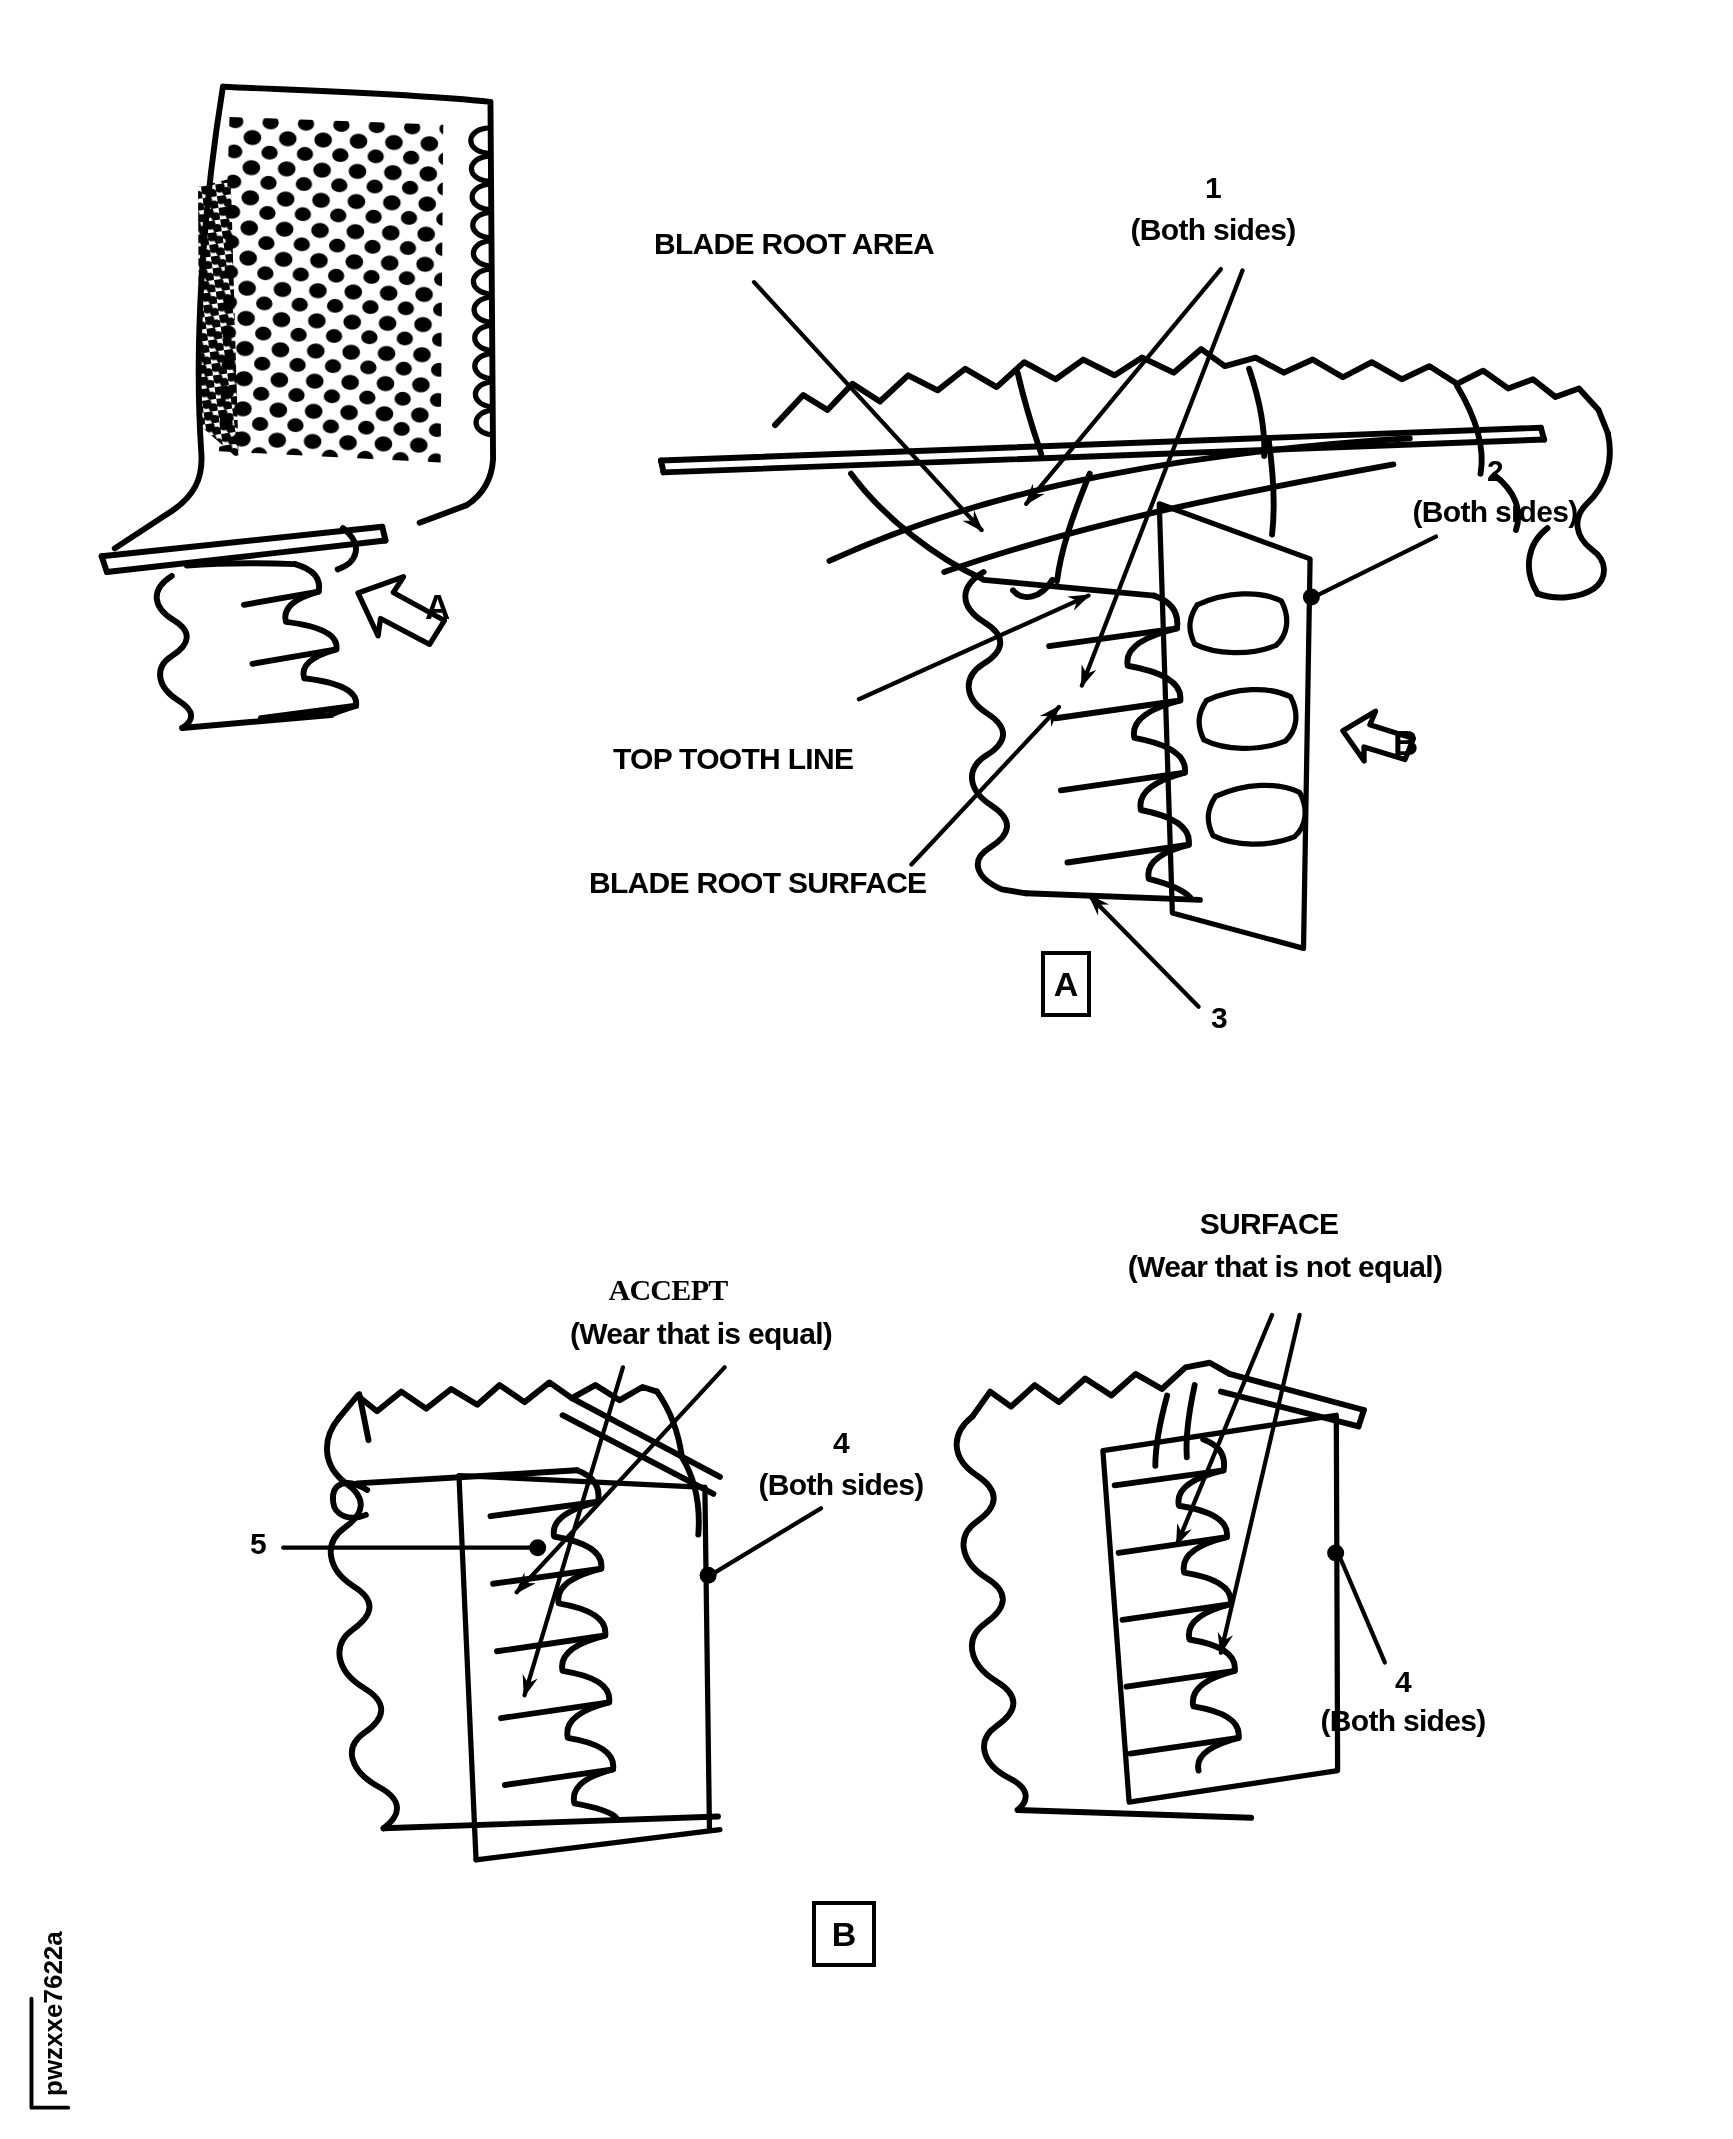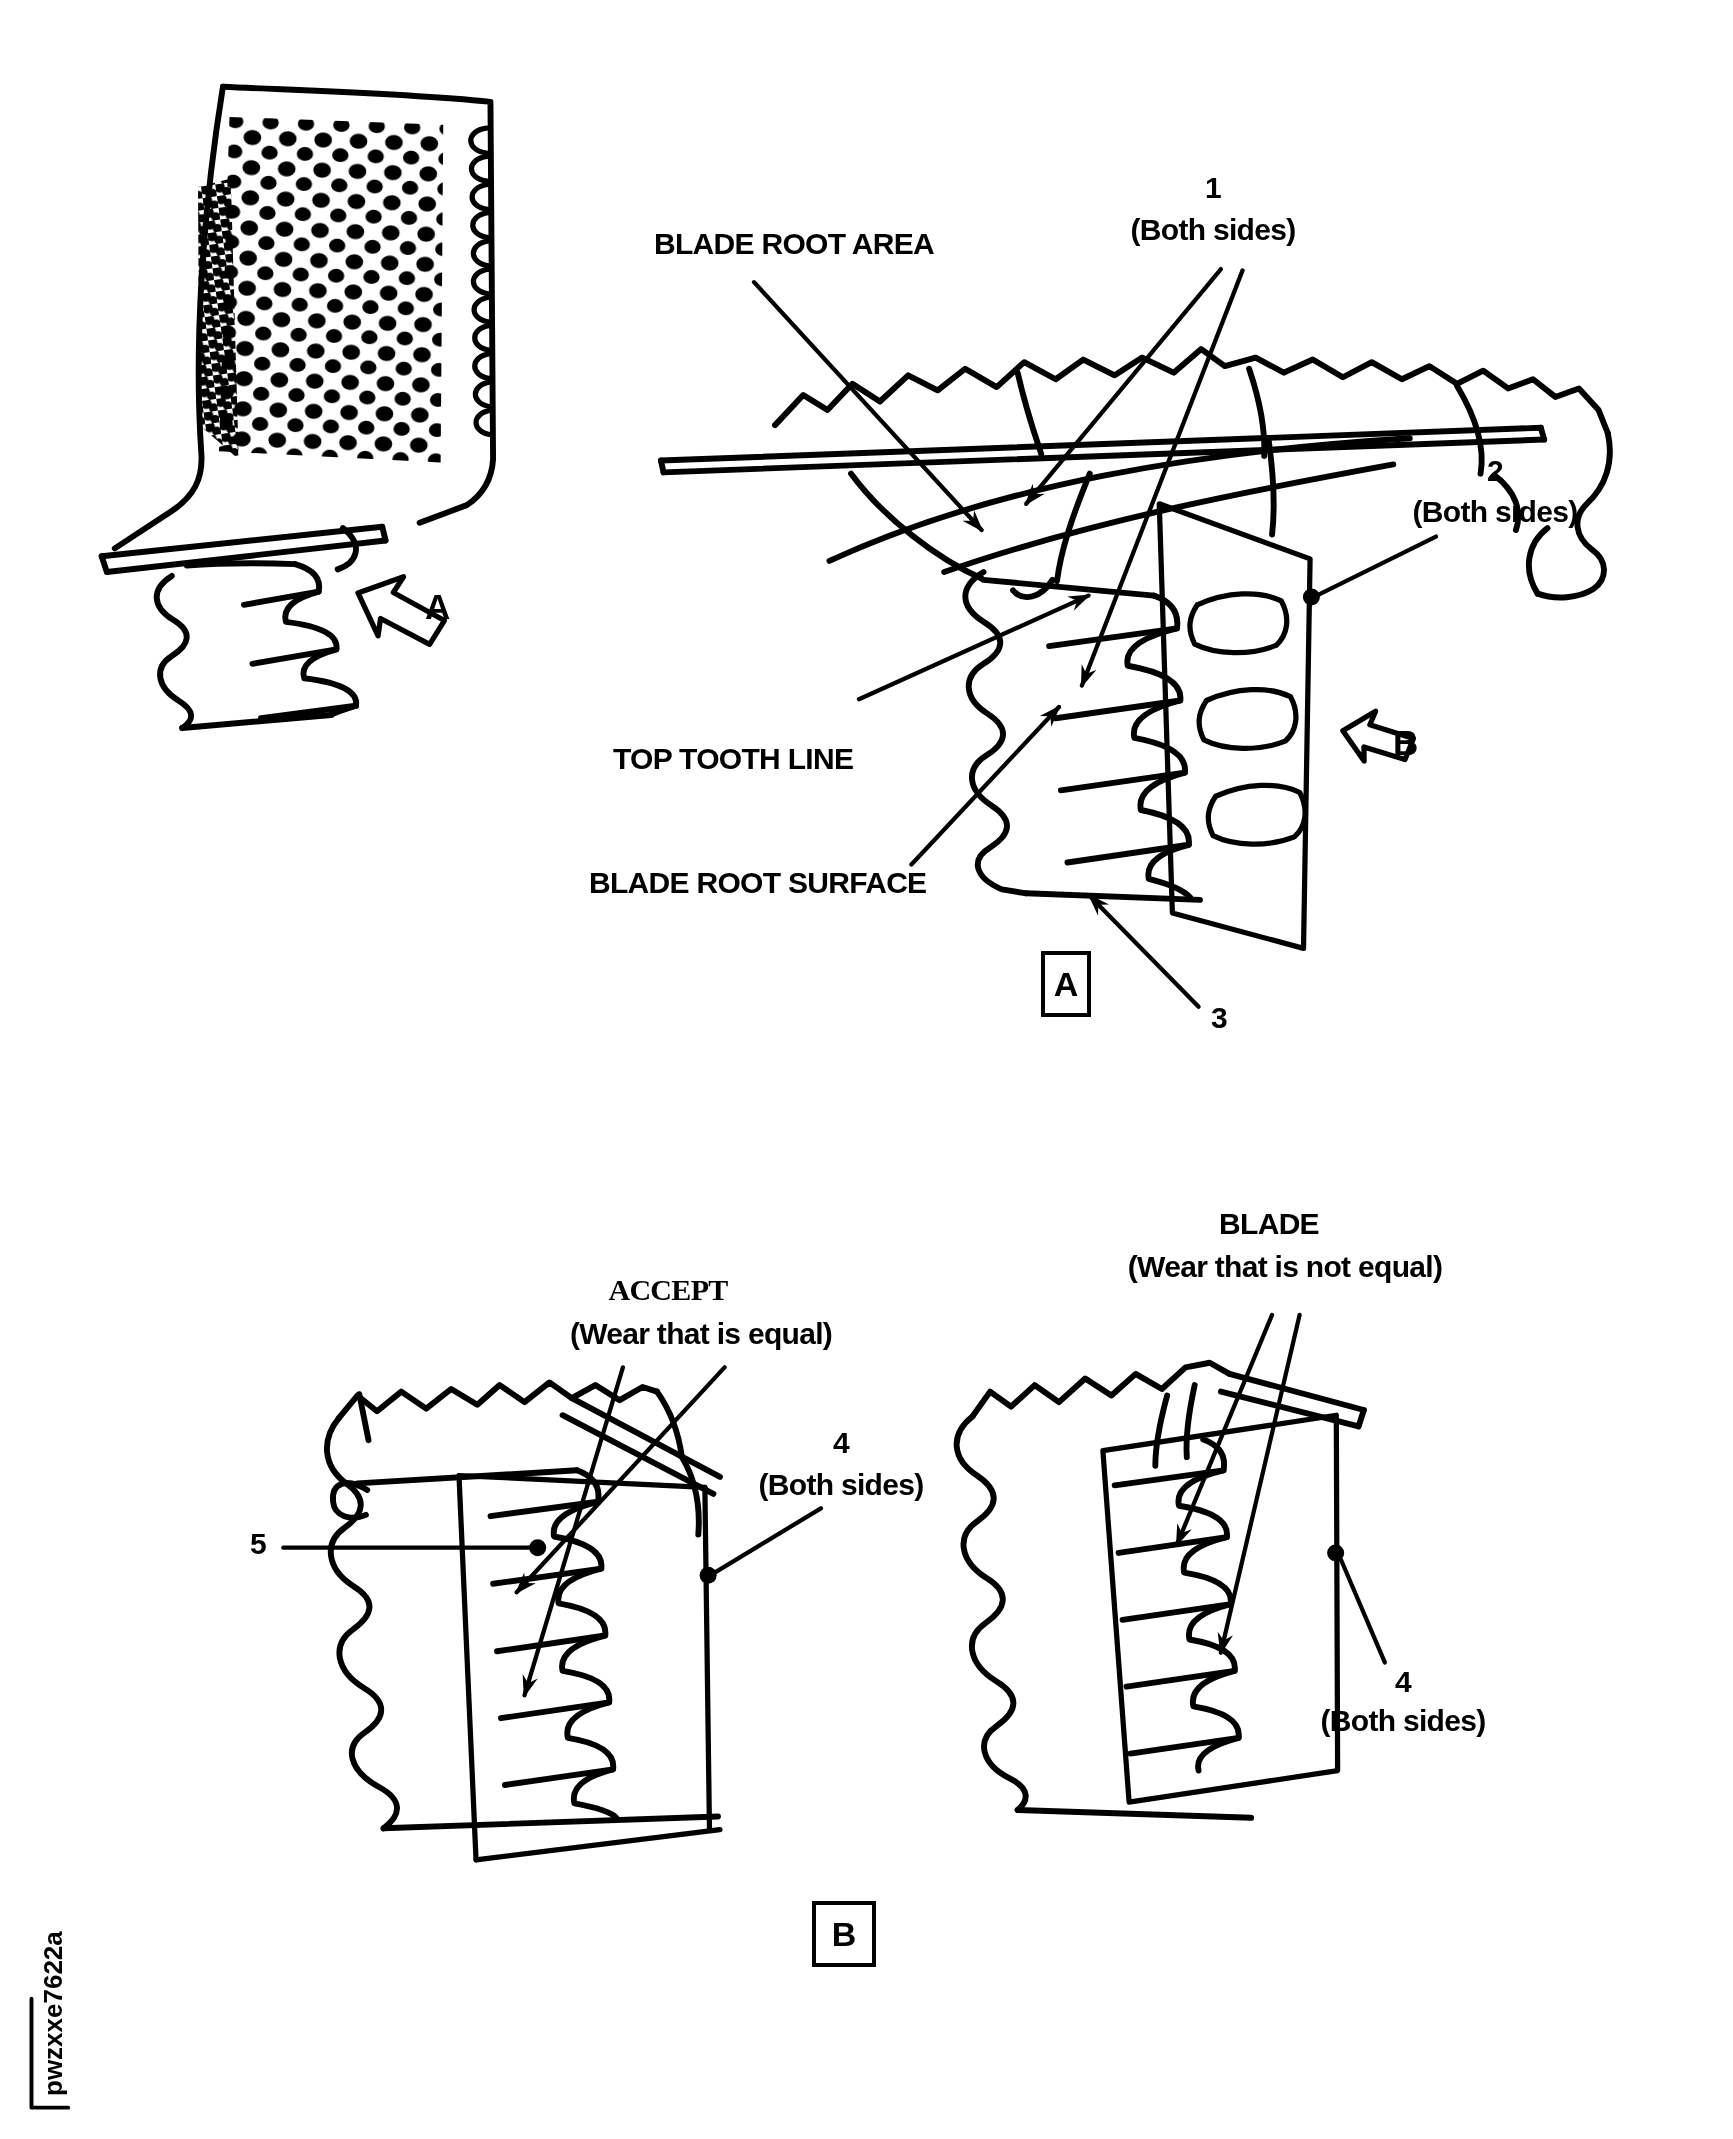--- a/index.html
+++ b/index.html
@@ -241,21 +241,21 @@
 <div class="lbl" style="left:589px;top:867px;">BLADE ROOT SURFACE</div>
 <div class="lbl ctr" style="left:1219px;top:1002px;">3</div>
 <div class="box" style="left:1041px;top:951px;width:42px;height:58px;">A</div>
 
 <div class="lbl ctr" style="left:668px;top:1274px;font-family:Liberation Serif, serif;">ACCEPT</div>
 <div class="lbl ctr" style="left:675px;top:1318px;margin-left:26px;">(Wear that is equal)</div>
 <div class="lbl ctr" style="left:841px;top:1427px;">4</div>
 <div class="lbl ctr" style="left:841px;top:1469px;">(Both sides)</div>
 <div class="lbl ctr" style="left:258px;top:1528px;">5</div>
 
-<div class="lbl ctr" style="left:1269px;top:1208px;">BLADE</div>
+<div class="lbl ctr" style="left:1269px;top:1208px;">SURFACE</div>
 <div class="lbl ctr" style="left:1269px;top:1251px;margin-left:16px;">(Wear that is not equal)</div>
 <div class="lbl ctr" style="left:1403px;top:1666px;">4</div>
 <div class="lbl ctr" style="left:1403px;top:1705px;">(Both sides)</div>
 
 <div class="box" style="left:812px;top:1901px;width:56px;height:58px;">B</div>
 
 <div class="vert" style="left:38px;top:2096px;">pwzxxe7622a</div>
 
 </div>
 

